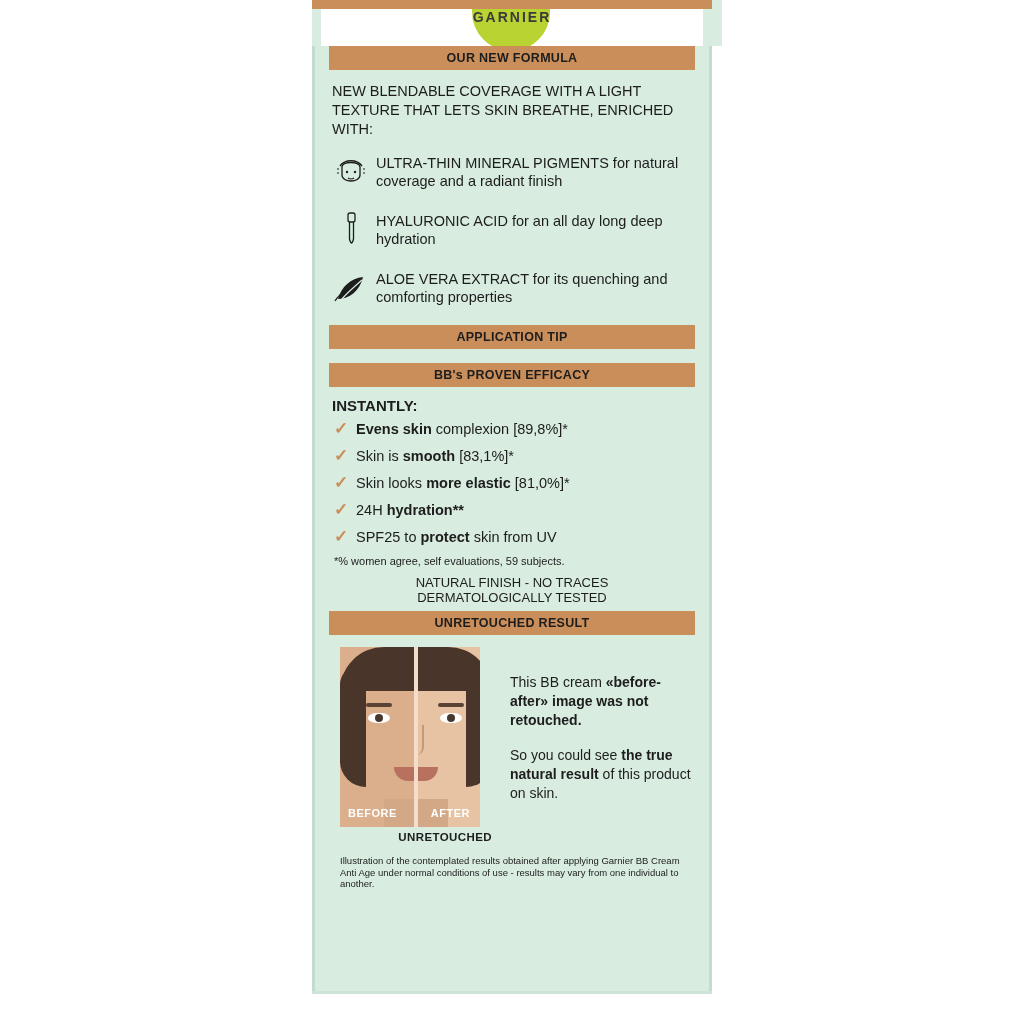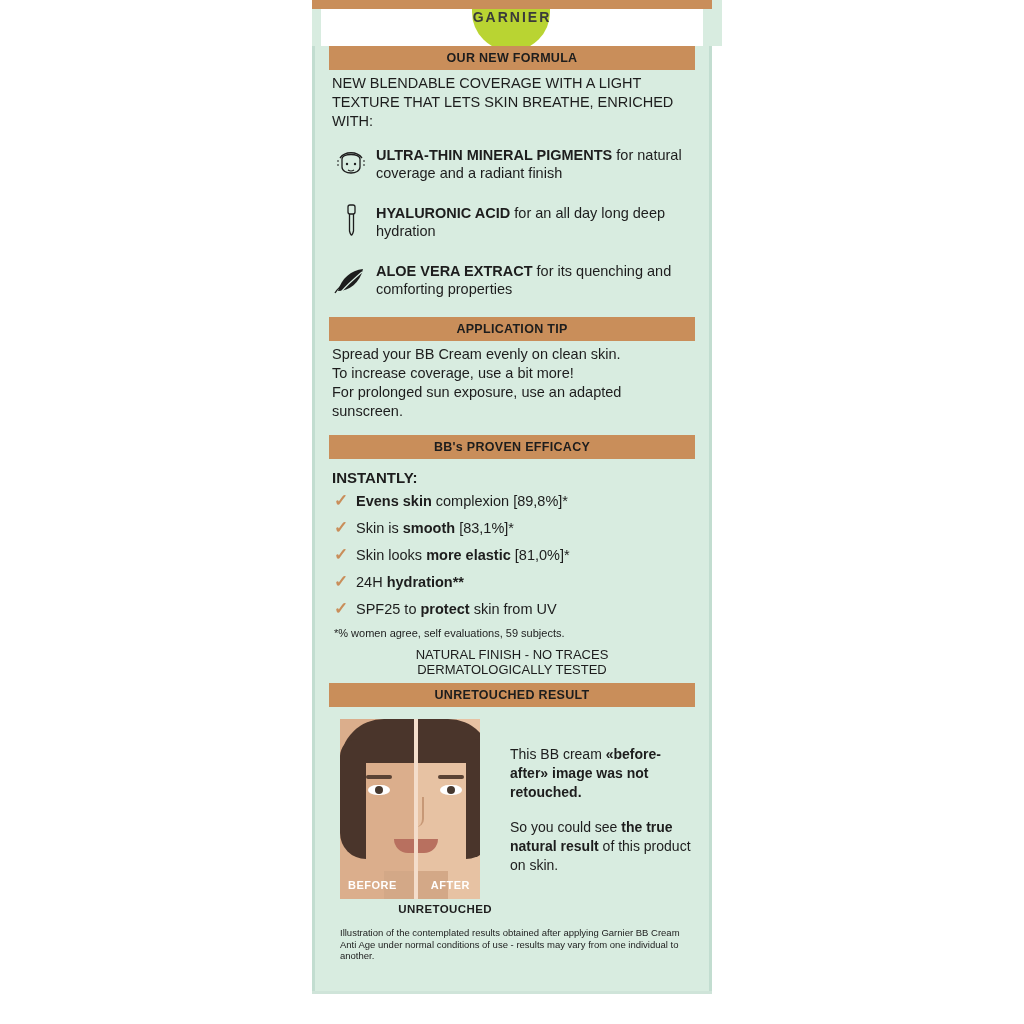--- a/index.html
+++ b/index.html
@@ -26,29 +26,29 @@
   .content{position:absolute;left:312px;top:46px;width:400px;}
 
   
   .hbar{
     background:#c98e5a;color:#1d1d1d;text-align:center;
     font-size:12.5px;font-weight:bold;letter-spacing:.3px;
     padding:5px 0 5px;margin:0 17px;
   }
 
   .para{
-    margin:4px 20px 0 20px;font-size:14.5px;line-height:19px;color:#1d1d1d;
+    margin:12px 20px 0 20px;font-size:14.5px;line-height:19px;color:#1d1d1d;
   }
 
   
   .benefits{margin:12px 20px 0 14px;}
   .benefit{display:flex;align-items:flex-start;margin-bottom:14px;}
   .benefit .ico{width:50px;min-width:50px;height:44px;display:flex;align-items:center;justify-content:center;}
   .benefit .txt{font-size:14.5px;line-height:18px;color:#1d1d1d;padding-top:3px;}
-  .benefit .txt b{font-weight:bold;}
+  .benefit .txt b{font-weight:normal;}
 
   .instantly{margin:10px 0 2px 20px;font-size:15px;font-weight:bold;color:#1d1d1d;}
 
   .checks{margin:6px 20px 0 22px;}
   .check{display:flex;align-items:flex-start;margin-bottom:9px;}
   .check .tick{width:22px;min-width:22px;color:#c98e5a;font-size:17px;line-height:17px;font-weight:bold;}
   .check .ctxt{font-size:14.5px;line-height:18px;color:#1d1d1d;}
 
   .foot{margin:2px 20px 0 22px;font-size:11px;line-height:13px;color:#1d1d1d;}
   .center-lines{margin:7px 0 6px;text-align:center;font-size:13px;line-height:15px;color:#1d1d1d;}
@@ -143,23 +143,20 @@
           </svg>
         </div>
         <div class="txt">
           <b>ALOE VERA EXTRACT</b><span> for its quenching and comforting properties</span>
         </div>
       </div>
 
     </div>
 
     <div class="hbar">APPLICATION TIP</div>
-    <div class="para" style="white-space:pre-line;">Spread your BB Cream evenly on clean skin.
-To increase coverage, use a bit more!
-For prolonged sun exposure, use an adapted sunscreen.</div>
 
     <div class="hbar" style="margin-top:14px;">BB's PROVEN EFFICACY</div>
 
     <div class="instantly">INSTANTLY:</div>
 
     <div class="checks">
 
       <div class="check">
         <div class="tick">✓</div>
         <div class="ctxt">

